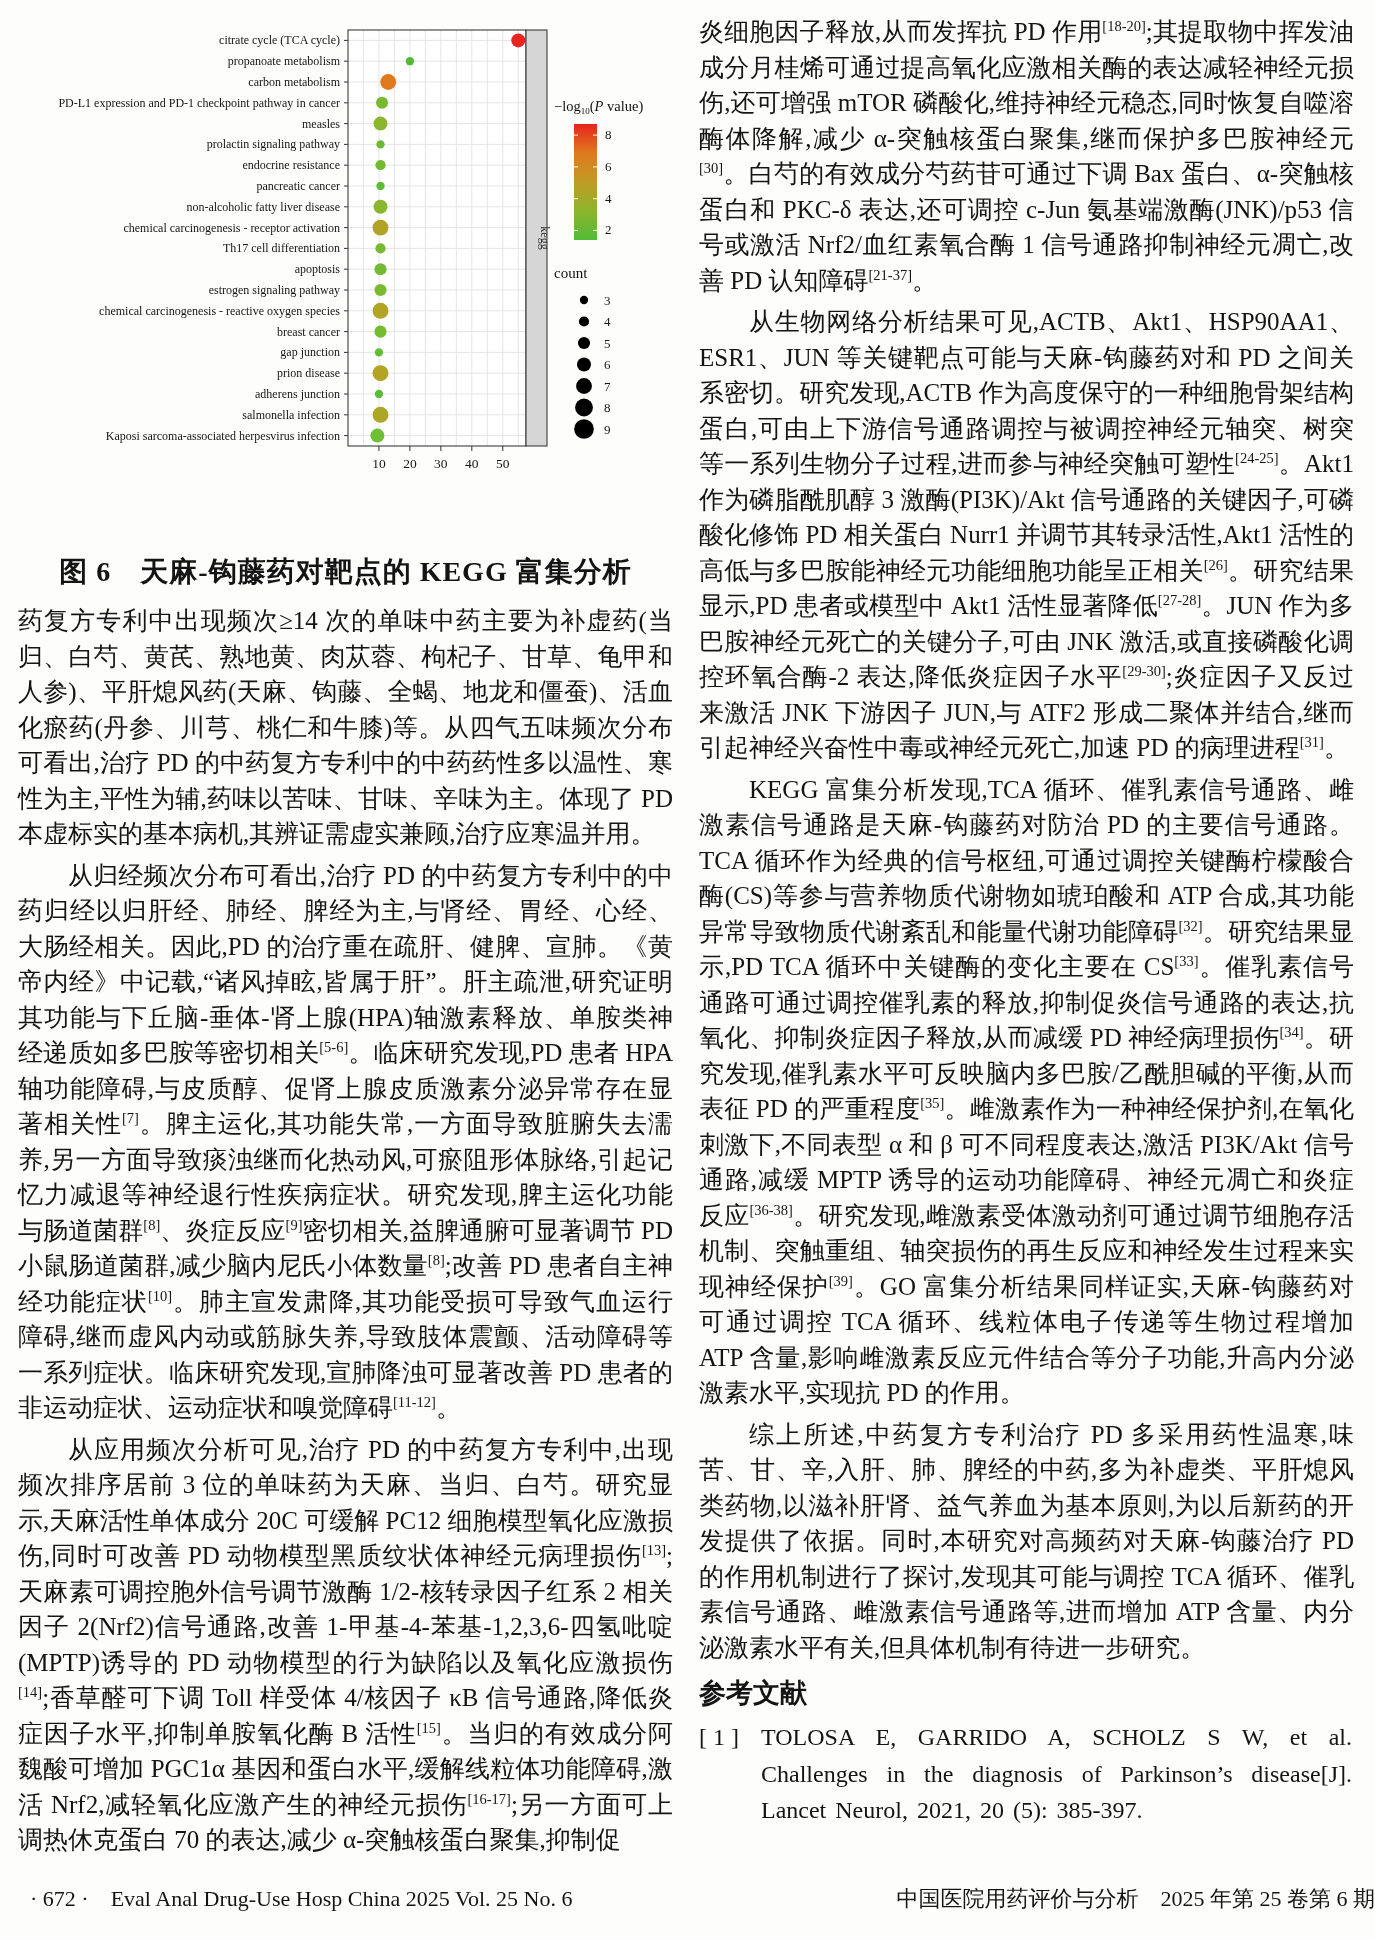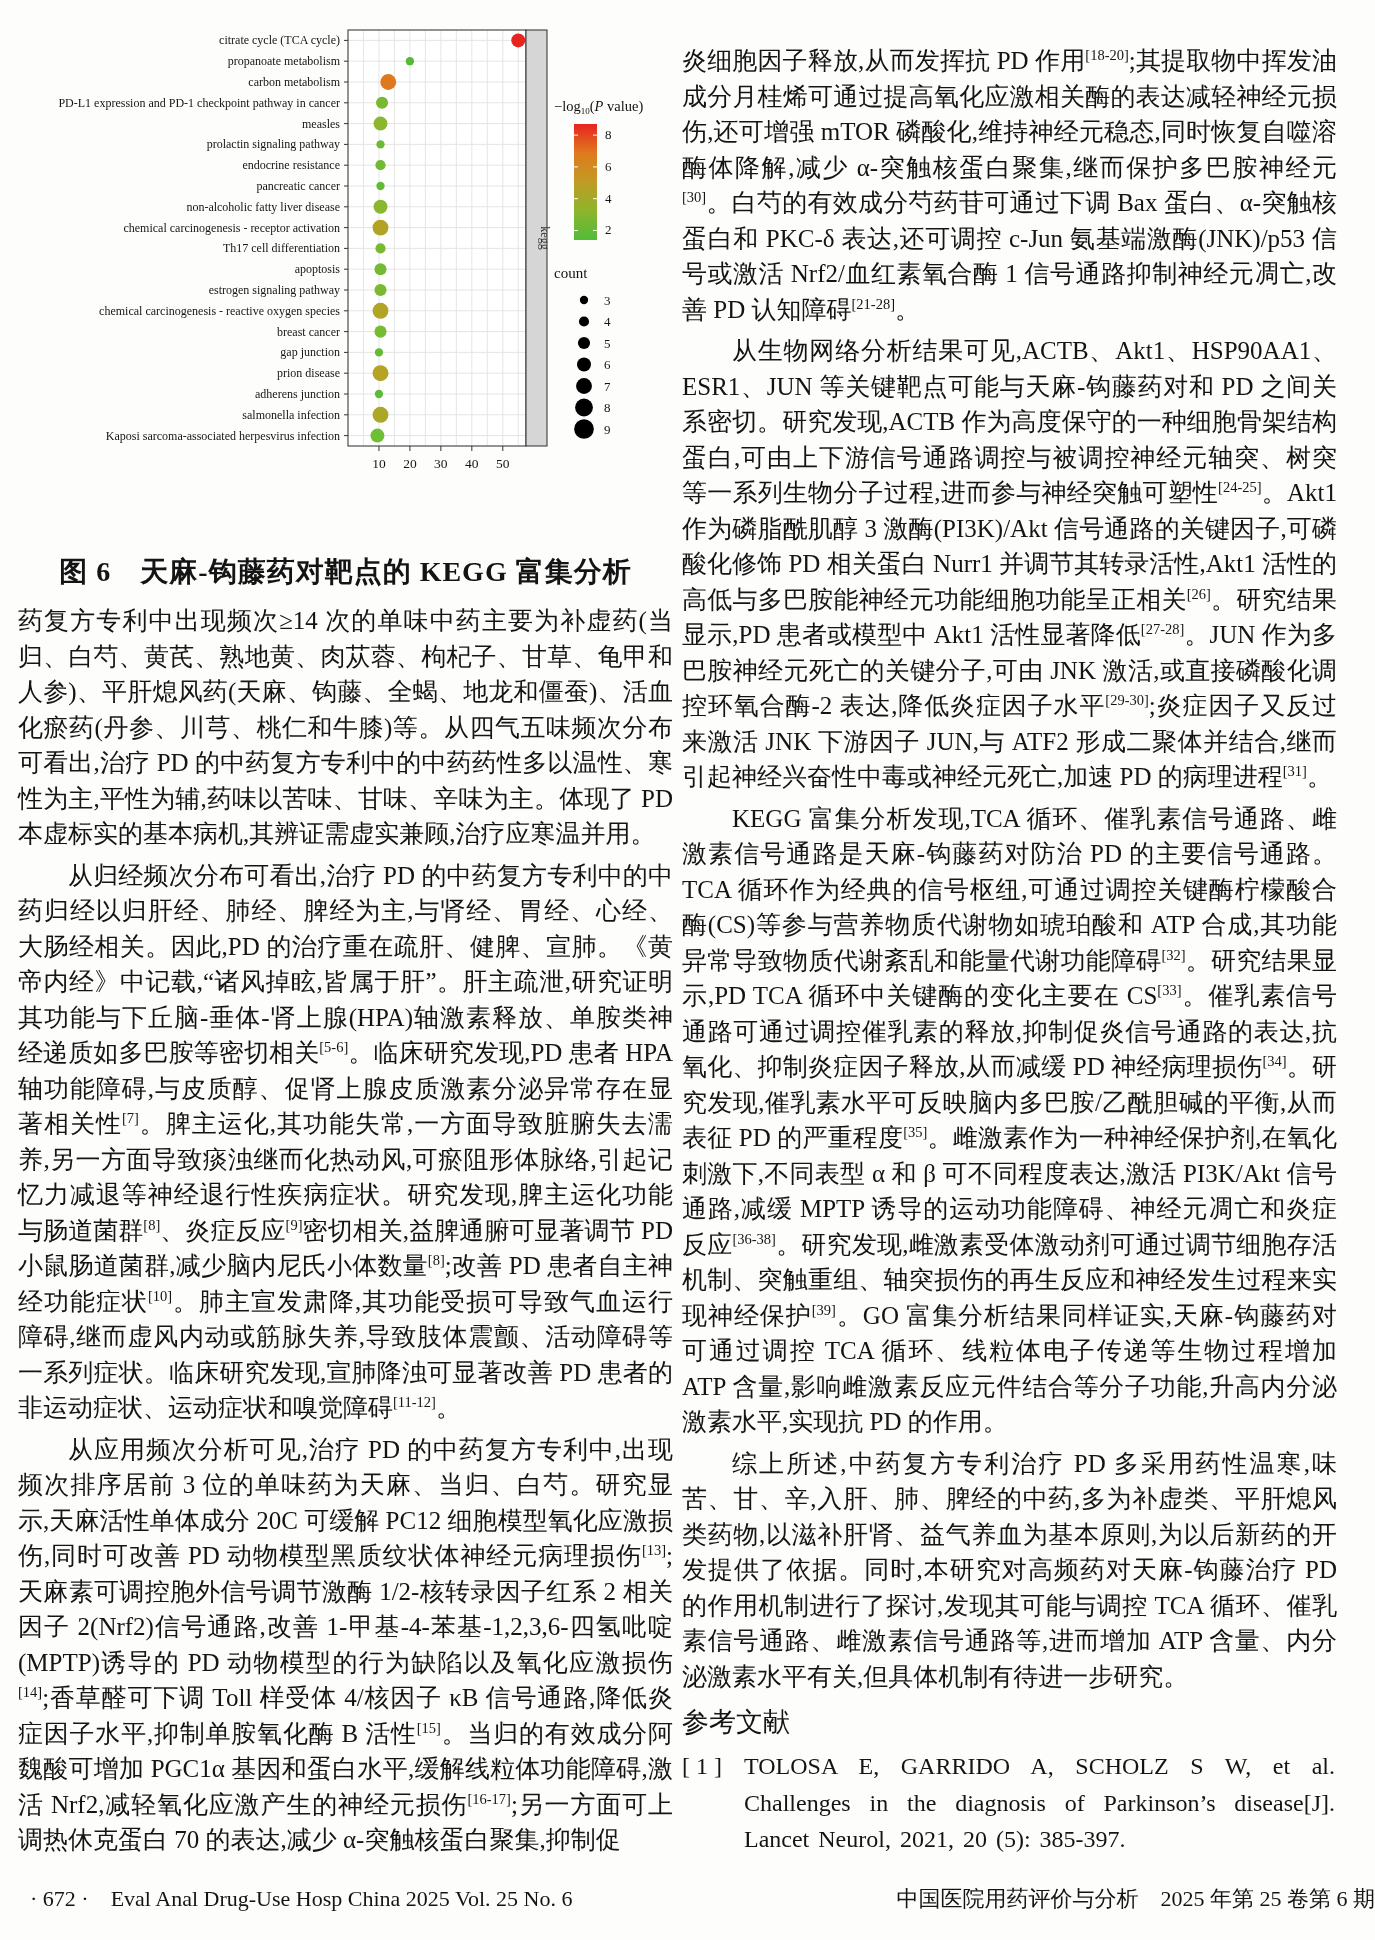--- a/index.html
+++ b/index.html
@@ -1,27 +1,27 @@
 <!DOCTYPE html>
 <html><head>
 <meta charset="utf-8">
 <style>
   html,body{margin:0;padding:0;background:#ffffff;}
   body{width:1375px;height:1940px;font-family:"Liberation Serif","DejaVu Serif",serif;color:#141414;}
   .page{position:relative;width:1375px;height:1940px;overflow:hidden;background:#fdfdfc;}
-  .columns{display:flex;gap:9px;padding:14px 16px 0 18px;align-items:flex-end;}
+  .columns{display:flex;gap:26px;padding:14px 16px 0 18px;}
   .col{width:655px;}
   figure{margin:0;}
   .chart-wrap{width:655px;height:515px;}
   figcaption{text-align:center;font-weight:bold;font-size:28px;margin:24px 0 6px 0;letter-spacing:1px;}
   .body-text{margin-top:12px;}
   .para{margin:0;font-size:25px;line-height:35.5px;text-align:justify;text-justify:inter-ideograph;}
   .para.indent{text-indent:2em;margin-top:6px;}
   sup{font-size:0.58em;line-height:0;vertical-align:super;}
-  .ref-heading{font-family:"Liberation Sans","DejaVu Sans",sans-serif;font-weight:normal;font-size:27px;margin:10px 0 8px 0;}
+  .ref-heading{font-family:"Liberation Sans","DejaVu Sans",sans-serif;font-weight:bold;font-size:27px;margin:10px 0 8px 0;}
   .ref{display:flex;font-size:24px;line-height:36.5px;}
   .ref-num{flex:0 0 62px;}
   .ref-body{flex:1;text-align:justify;padding-right:2px;word-spacing:3px;}
   .footer{position:absolute;top:1884px;left:30px;right:0;display:flex;justify-content:space-between;font-size:22px;}
   svg text{font-family:"Liberation Serif","DejaVu Serif",serif;}
 </style>
 </head>
 <body>
 
 <div class="page">
@@ -178,21 +178,21 @@
       </figure>
       <div class="body-text">
           <p class="para">药复方专利中出现频次≥14 次的单味中药主要为补虚药(当归、白芍、黄芪、熟地黄、肉苁蓉、枸杞子、甘草、龟甲和人参)、平肝熄风药(天麻、钩藤、全蝎、地龙和僵蚕)、活血化瘀药(丹参、川芎、桃仁和牛膝)等。从四气五味频次分布可看出,治疗 PD 的中药复方专利中的中药药性多以温性、寒性为主,平性为辅,药味以苦味、甘味、辛味为主。体现了 PD 本虚标实的基本病机,其辨证需虚实兼顾,治疗应寒温并用。</p>
           <p class="para indent">从归经频次分布可看出,治疗 PD 的中药复方专利中的中药归经以归肝经、肺经、脾经为主,与肾经、胃经、心经、大肠经相关。因此,PD 的治疗重在疏肝、健脾、宣肺。《黄帝内经》中记载,“诸风掉眩,皆属于肝”。肝主疏泄,研究证明其功能与下丘脑-垂体-肾上腺(HPA)轴激素释放、单胺类神经递质如多巴胺等密切相关<sup>[5-6]</sup>。临床研究发现,PD 患者 HPA 轴功能障碍,与皮质醇、促肾上腺皮质激素分泌异常存在显著相关性<sup>[7]</sup>。脾主运化,其功能失常,一方面导致脏腑失去濡养,另一方面导致痰浊继而化热动风,可瘀阻形体脉络,引起记忆力减退等神经退行性疾病症状。研究发现,脾主运化功能与肠道菌群<sup>[8]</sup>、炎症反应<sup>[9]</sup>密切相关,益脾通腑可显著调节 PD 小鼠肠道菌群,减少脑内尼氏小体数量<sup>[8]</sup>;改善 PD 患者自主神经功能症状<sup>[10]</sup>。肺主宣发肃降,其功能受损可导致气血运行障碍,继而虚风内动或筋脉失养,导致肢体震颤、活动障碍等一系列症状。临床研究发现,宣肺降浊可显著改善 PD 患者的非运动症状、运动症状和嗅觉障碍<sup>[11-12]</sup>。</p>
           <p class="para indent">从应用频次分析可见,治疗 PD 的中药复方专利中,出现频次排序居前 3 位的单味药为天麻、当归、白芍。研究显示,天麻活性单体成分 20C 可缓解 PC12 细胞模型氧化应激损伤,同时可改善 PD 动物模型黑质纹状体神经元病理损伤<sup>[13]</sup>;天麻素可调控胞外信号调节激酶 1/2-核转录因子红系 2 相关因子 2(Nrf2)信号通路,改善 1-甲基-4-苯基-1,2,3,6-四氢吡啶(MPTP)诱导的 PD 动物模型的行为缺陷以及氧化应激损伤<sup>[14]</sup>;香草醛可下调 Toll 样受体 4/核因子 κB 信号通路,降低炎症因子水平,抑制单胺氧化酶 B 活性<sup>[15]</sup>。当归的有效成分阿魏酸可增加 PGC1α 基因和蛋白水平,缓解线粒体功能障碍,激活 Nrf2,减轻氧化应激产生的神经元损伤<sup>[16-17]</sup>;另一方面可上调热休克蛋白 70 的表达,减少 α-突触核蛋白聚集,抑制促</p>
         </div>
     </div>
 
     <div class="col">
       <div class="body-text" style="margin-top:0">
-          <p class="para">炎细胞因子释放,从而发挥抗 PD 作用<sup>[18-20]</sup>;其提取物中挥发油成分月桂烯可通过提高氧化应激相关酶的表达减轻神经元损伤,还可增强 mTOR 磷酸化,维持神经元稳态,同时恢复自噬溶酶体降解,减少 α-突触核蛋白聚集,继而保护多巴胺神经元<sup>[30]</sup>。白芍的有效成分芍药苷可通过下调 Bax 蛋白、α-突触核蛋白和 PKC-δ 表达,还可调控 c-Jun 氨基端激酶(JNK)/p53 信号或激活 Nrf2/血红素氧合酶 1 信号通路抑制神经元凋亡,改善 PD 认知障碍<sup>[21-28]</sup>。</p>
+          <p class="para">炎细胞因子释放,从而发挥抗 PD 作用<sup>[18-20]</sup>;其提取物中挥发油成分月桂烯可通过提高氧化应激相关酶的表达减轻神经元损伤,还可增强 mTOR 磷酸化,维持神经元稳态,同时恢复自噬溶酶体降解,减少 α-突触核蛋白聚集,继而保护多巴胺神经元<sup>[30]</sup>。白芍的有效成分芍药苷可通过下调 Bax 蛋白、α-突触核蛋白和 PKC-δ 表达,还可调控 c-Jun 氨基端激酶(JNK)/p53 信号或激活 Nrf2/血红素氧合酶 1 信号通路抑制神经元凋亡,改善 PD 认知障碍<sup>[21-37]</sup>。</p>
           <p class="para indent">从生物网络分析结果可见,ACTB、Akt1、HSP90AA1、ESR1、JUN 等关键靶点可能与天麻-钩藤药对和 PD 之间关系密切。研究发现,ACTB 作为高度保守的一种细胞骨架结构蛋白,可由上下游信号通路调控与被调控神经元轴突、树突等一系列生物分子过程,进而参与神经突触可塑性<sup>[24-25]</sup>。Akt1 作为磷脂酰肌醇 3 激酶(PI3K)/Akt 信号通路的关键因子,可磷酸化修饰 PD 相关蛋白 Nurr1 并调节其转录活性,Akt1 活性的高低与多巴胺能神经元功能细胞功能呈正相关<sup>[26]</sup>。研究结果显示,PD 患者或模型中 Akt1 活性显著降低<sup>[27-28]</sup>。JUN 作为多巴胺神经元死亡的关键分子,可由 JNK 激活,或直接磷酸化调控环氧合酶-2 表达,降低炎症因子水平<sup>[29-30]</sup>;炎症因子又反过来激活 JNK 下游因子 JUN,与 ATF2 形成二聚体并结合,继而引起神经兴奋性中毒或神经元死亡,加速 PD 的病理进程<sup>[31]</sup>。</p>
           <p class="para indent">KEGG 富集分析发现,TCA 循环、催乳素信号通路、雌激素信号通路是天麻-钩藤药对防治 PD 的主要信号通路。TCA 循环作为经典的信号枢纽,可通过调控关键酶柠檬酸合酶(CS)等参与营养物质代谢物如琥珀酸和 ATP 合成,其功能异常导致物质代谢紊乱和能量代谢功能障碍<sup>[32]</sup>。研究结果显示,PD TCA 循环中关键酶的变化主要在 CS<sup>[33]</sup>。催乳素信号通路可通过调控催乳素的释放,抑制促炎信号通路的表达,抗氧化、抑制炎症因子释放,从而减缓 PD 神经病理损伤<sup>[34]</sup>。研究发现,催乳素水平可反映脑内多巴胺/乙酰胆碱的平衡,从而表征 PD 的严重程度<sup>[35]</sup>。雌激素作为一种神经保护剂,在氧化刺激下,不同表型 α 和 β 可不同程度表达,激活 PI3K/Akt 信号通路,减缓 MPTP 诱导的运动功能障碍、神经元凋亡和炎症反应<sup>[36-38]</sup>。研究发现,雌激素受体激动剂可通过调节细胞存活机制、突触重组、轴突损伤的再生反应和神经发生过程来实现神经保护<sup>[39]</sup>。GO 富集分析结果同样证实,天麻-钩藤药对可通过调控 TCA 循环、线粒体电子传递等生物过程增加 ATP 含量,影响雌激素反应元件结合等分子功能,升高内分泌激素水平,实现抗 PD 的作用。</p>
           <p class="para indent">综上所述,中药复方专利治疗 PD 多采用药性温寒,味苦、甘、辛,入肝、肺、脾经的中药,多为补虚类、平肝熄风类药物,以滋补肝肾、益气养血为基本原则,为以后新药的开发提供了依据。同时,本研究对高频药对天麻-钩藤治疗 PD 的作用机制进行了探讨,发现其可能与调控 TCA 循环、催乳素信号通路、雌激素信号通路等,进而增加 ATP 含量、内分泌激素水平有关,但具体机制有待进一步研究。</p>
         </div>
       <h3 class="ref-heading">参考文献</h3>
       <div class="refs" id="refs">
           <div class="ref">
             <span class="ref-num">[ 1 ]</span>
             <span class="ref-body">TOLOSA E, GARRIDO A, SCHOLZ S W, et al. Challenges in the diagnosis of Parkinson’s disease[J]. Lancet Neurol, 2021, 20 (5): 385-397.</span>
           </div>

